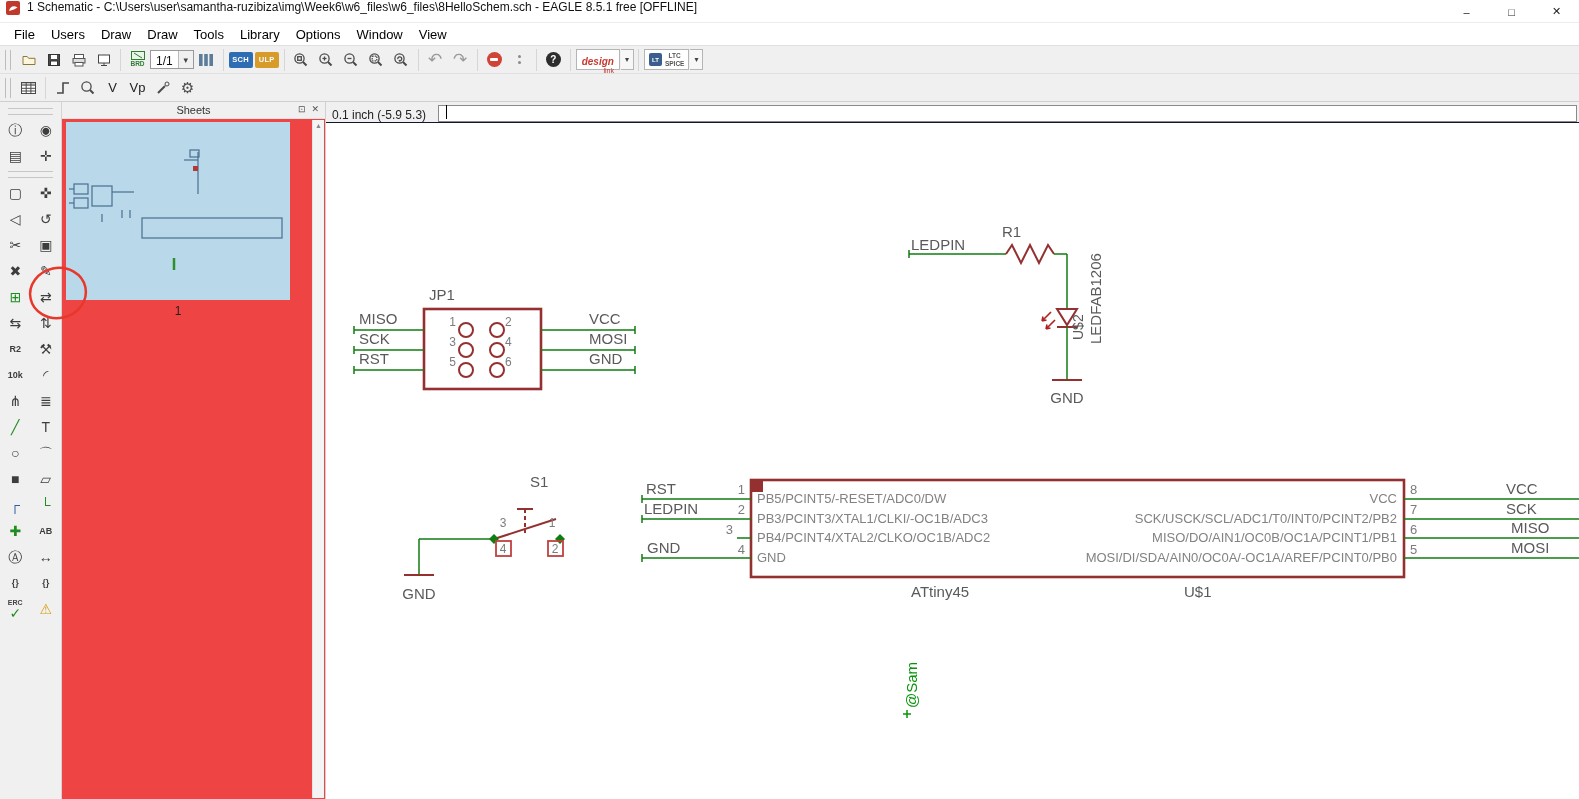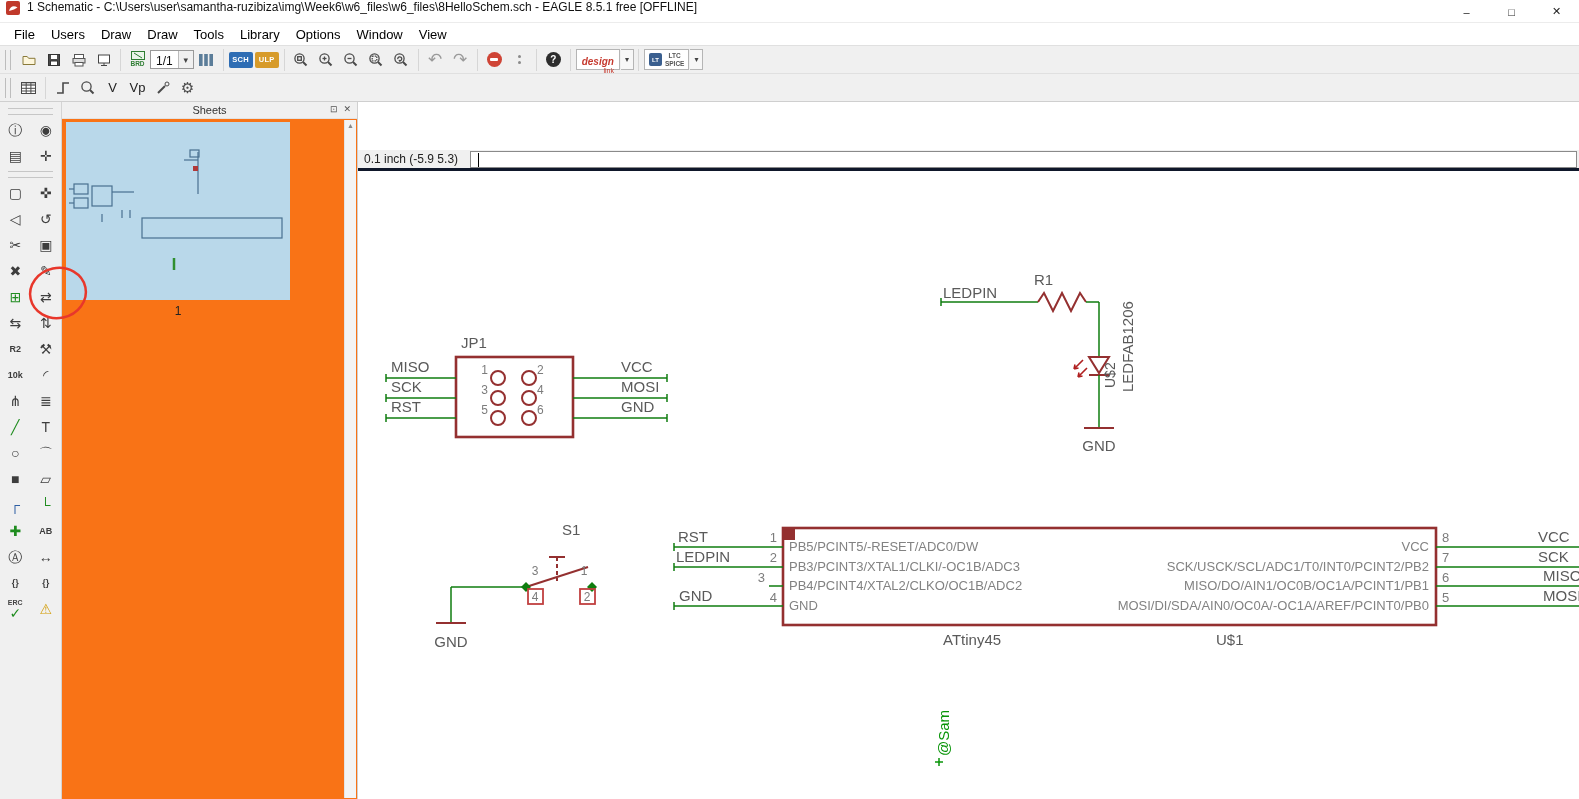--- a/index.html
+++ b/index.html
@@ -50,30 +50,30 @@
 .palette{width:62px;background:#f0f0f0;border-right:1px solid #d4d4d4;display:grid;grid-template-columns:1fr 1fr;align-content:start;padding-top:4px;position:relative;}
 .pal-grip{grid-column:1/-1;height:7px;margin:2px 8px;border-top:1px solid #c6c6c6;border-bottom:1px solid #c6c6c6;}
 .tool{height:26px;display:flex;align-items:center;justify-content:center;font-size:14px;color:#3d3d3d;line-height:1;}
 .tool.col{flex-direction:column;}
 .tool-top{font-size:7px;color:#444;font-weight:700;}
 .g-green{color:#1f8c1f;}
 .g-blue{color:#2e5fa3;}
 .g-amber{color:#d29b00;}
 .g-tiny{font-size:9px;font-weight:700;}
 
-.sheets-panel{width:296px;background:#f97316;border-right:1px solid #d0d0d0;position:relative;}
+.sheets-panel{width:264px;background:#ef4444;border-right:1px solid #d0d0d0;position:relative;}
 .sheets-header{height:17px;background:#f0f0f0;border-bottom:1px solid #e2e2e2;font-size:11px;color:#333;display:flex;align-items:center;justify-content:center;position:relative;}
 .hdr-btns{position:absolute;right:6px;top:2px;display:flex;gap:6px;font-size:9px;color:#555;}
 .thumb{position:absolute;left:4px;top:20px;width:224px;height:178px;background:#b9d8ea;}
 .sheet-num{position:absolute;top:202px;left:0;width:232px;text-align:center;font-size:12px;color:#222;}
 .sheets-scroll{position:absolute;right:1px;top:18px;width:12px;bottom:1px;background:#f4f4f4;border-left:1px solid #e4e4e4;display:flex;justify-content:center;}
 .scroll-up{font-size:7px;color:#888;margin-top:2px;}
 
 .main{flex:1;display:flex;flex-direction:column;min-width:0;}
-.coordbar{height:21px;background:#f0f0f0;display:flex;align-items:center;font-size:12px;color:#222;position:relative;border-bottom:3px solid #0f172a;margin-top:48px;}
+.coordbar{height:21px;background:#f0f0f0;display:flex;align-items:flex-end;font-size:12px;color:#222;position:relative;border-bottom:1px solid #0f172a;}
 .coord{width:112px;padding-left:6px;white-space:nowrap;}
 .command{flex:1;height:17px;border:1px solid #8a8a8a;background:#fff;font-size:12px;font-family:inherit;padding:0 3px;margin-right:2px;}
 .caret{position:absolute;left:120px;top:3px;width:1px;height:14px;background:#000;}
 .canvas{position:relative;flex:1;background:#fff;overflow:hidden;}
 
 
 svg text{font-family:"Liberation Sans",sans-serif;}
 .sym{stroke:#943030;stroke-width:2;fill:none;}
 .thick{stroke-width:2.6;}
 .fillred{fill:#943030;stroke:none;}

